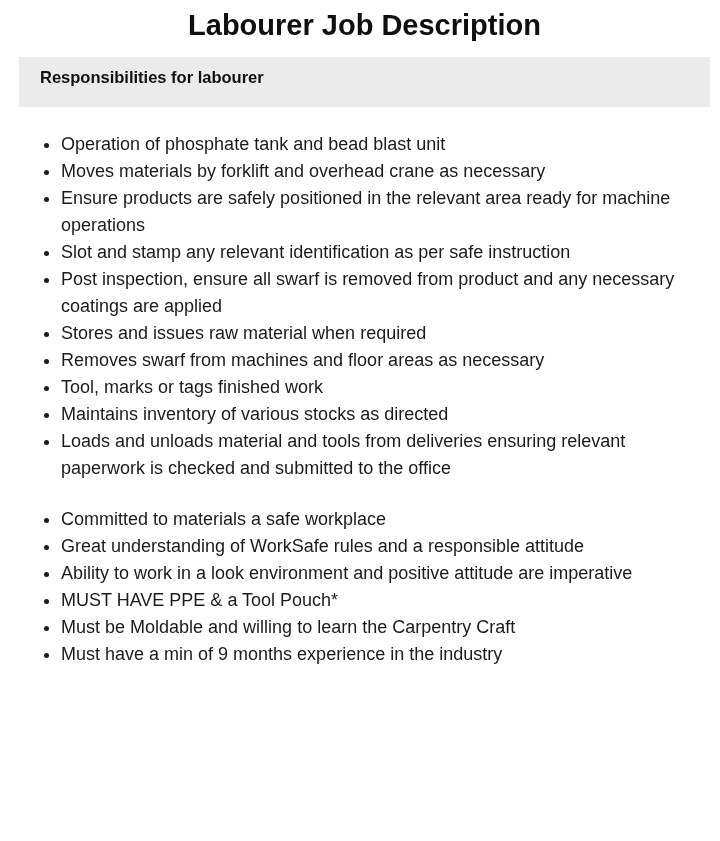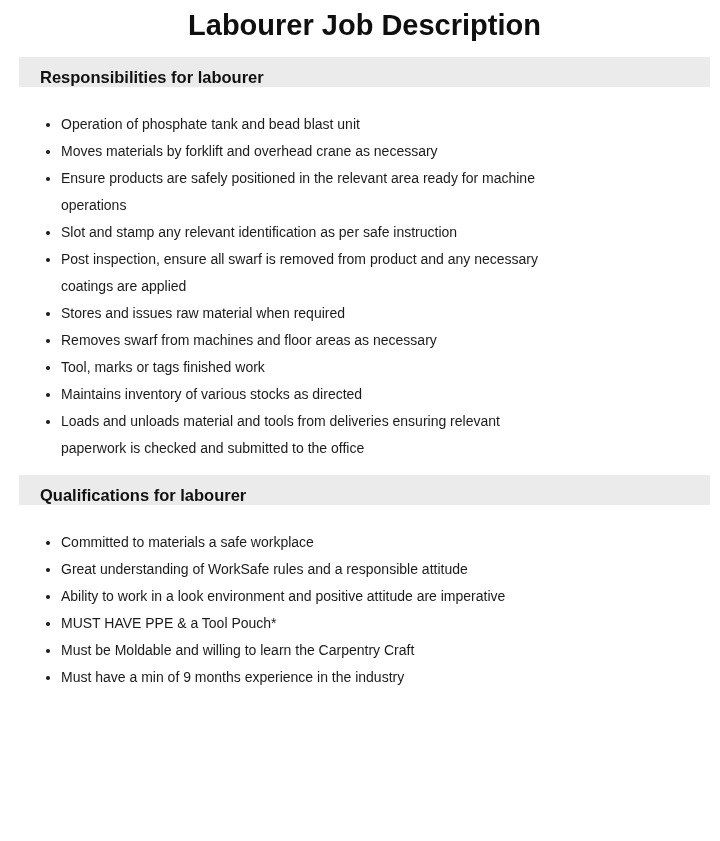--- a/index.html
+++ b/index.html
@@ -32,36 +32,36 @@
     color: #0f0f0f;
   }
   .intro {
     margin: 18px 0 0 0;
     font-size: 16.5px;
     line-height: 27px;
     white-space: pre-line;
   }
   .section-heading {
     margin-top: 13px;
-    height: 30px;
+    height: 50px;
     line-height: 41px;
     background: var(--band-bg);
     font-size: 16.5px;
     font-weight: 700;
     padding: 0 21px;
     color: #111111;
   }
   .section-heading:not(:first-of-type) { margin-top: 14px; }
   ul.bullet-list {
     margin: 24px 0 0 0;
     padding: 0 0 0 42px;
     list-style: disc;
   }
   ul.bullet-list li {
-    font-size: 14px;
+    font-size: 18px;
     line-height: 27px;
     white-space: pre-line;
     color: var(--text-color);
   }
 </style>
 </head>
 <body>
 
 <main class="doc">
   <h1 class="page-title">Labourer Job Description</h1>
@@ -81,21 +81,20 @@
           <li>Stores and issues raw material when required</li>
           <li>Removes swarf from machines and floor areas as necessary</li>
           <li>Tool, marks or tags finished work</li>
           <li>Maintains inventory of various stocks as directed</li>
           <li>Loads and unloads material and tools from deliveries ensuring relevant
 paperwork is checked and submitted to the office</li>
         </ul>
   </section>
 
   <section>
-    <div class="section-heading">Qualifications for labourer</div>
     <ul class="bullet-list">
           <li>Committed to materials a safe workplace</li>
           <li>Great understanding of WorkSafe rules and a responsible attitude</li>
           <li>Ability to work in a look environment and positive attitude are imperative</li>
           <li>MUST HAVE PPE &amp; a Tool Pouch*</li>
           <li>Must be Moldable and willing to learn the Carpentry Craft</li>
           <li>Must have a min of 9 months experience in the industry</li>
         </ul>
   </section>
 </div>

